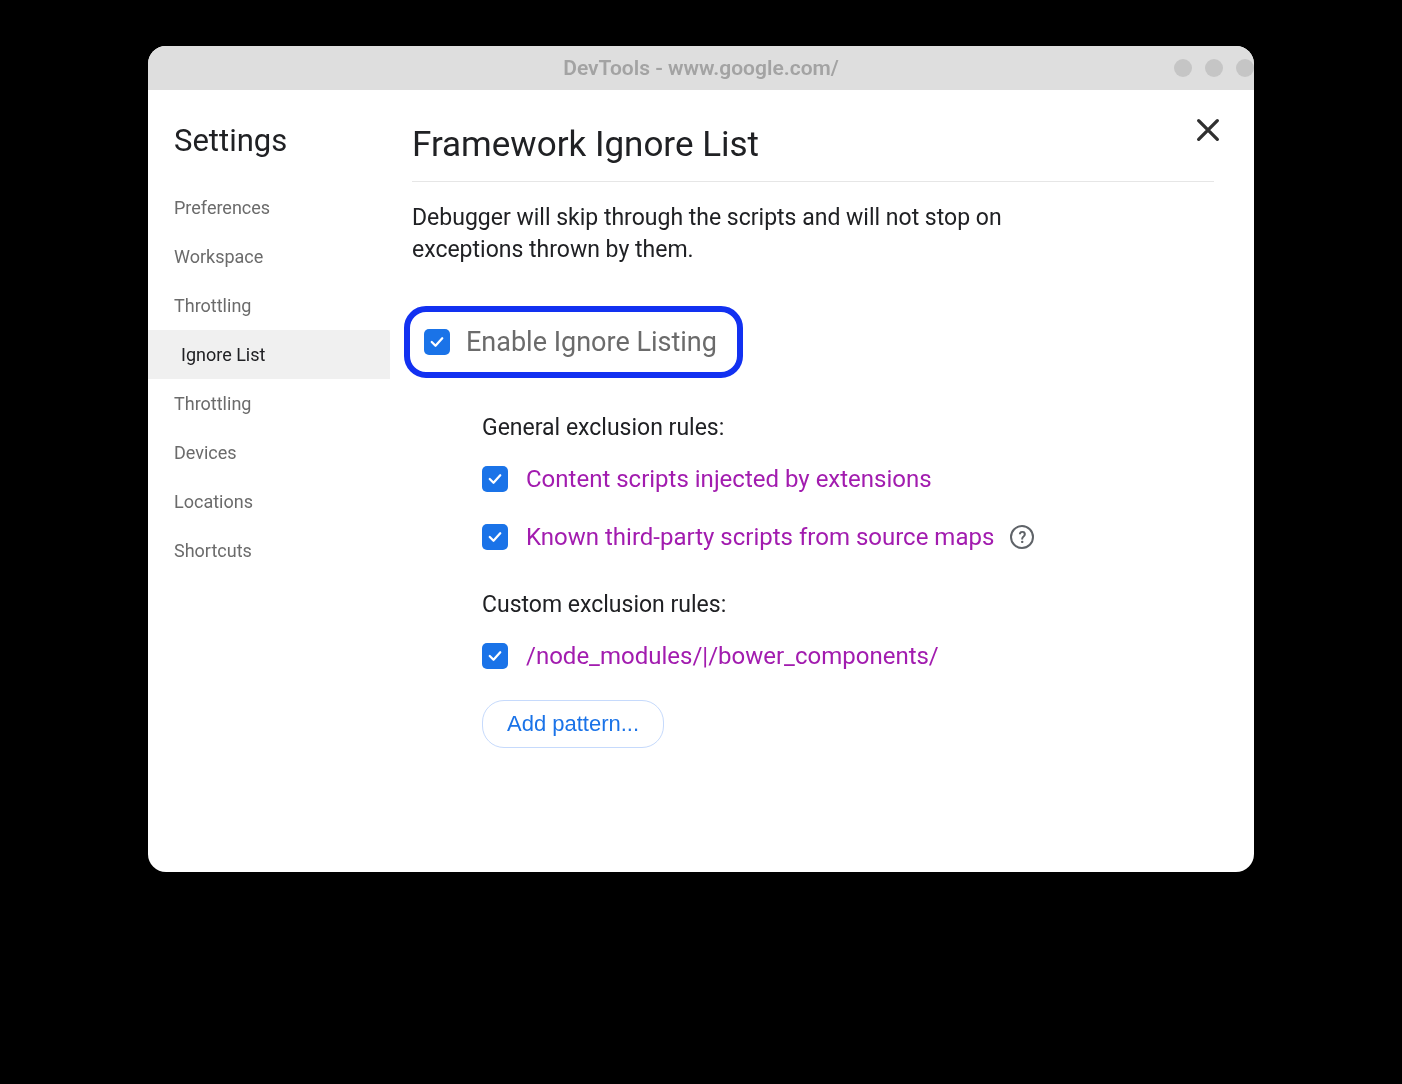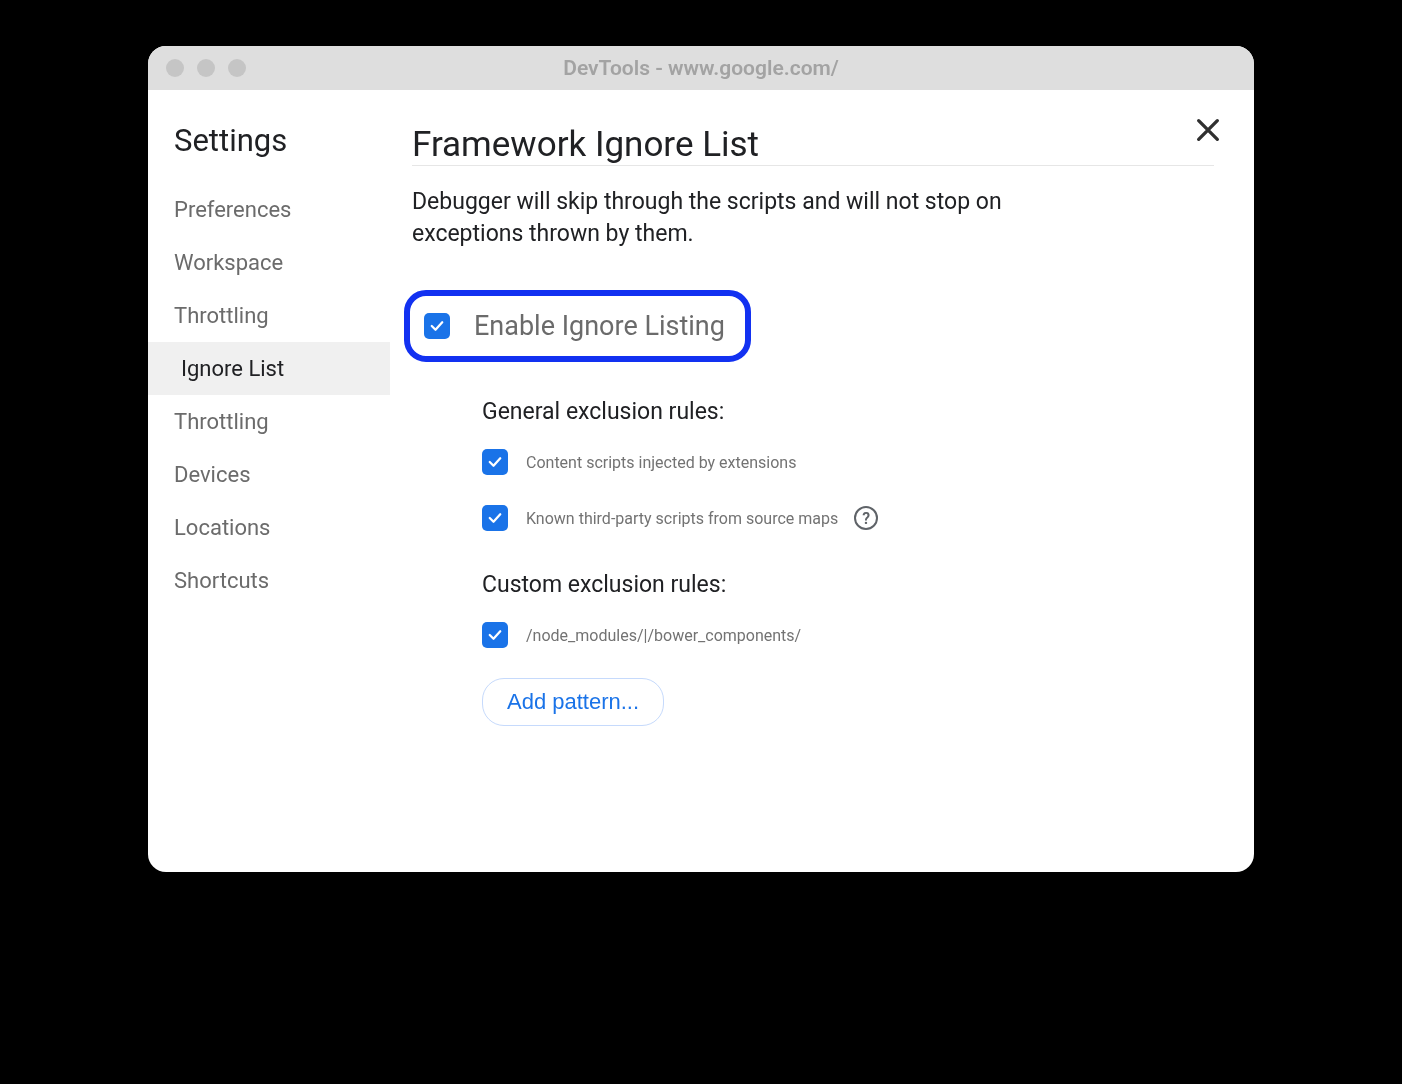--- a/index.html
+++ b/index.html
@@ -22,20 +22,21 @@
       box-shadow: 0 10px 40px rgba(0,0,0,0.5);
       display: flex;
       flex-direction: column;
     }
     .titlebar {
       height: 44px;
       background: #dedede;
       display: flex;
       align-items: center;
       position: relative;
+      justify-content: flex-end;
     }
     .traffic-lights {
       display: flex;
       gap: 13px;
       margin-left: 18px;
     }
     .traffic-light {
       width: 18px;
       height: 18px;
       border-radius: 50%;
@@ -61,21 +62,21 @@
       padding-left: 18px;
     }
     .settings-title {
       font-size: 31px;
       font-weight: 400;
       color: #202124;
       margin-bottom: 24px;
       padding-left: 8px;
     }
     .sidebar-item {
-      font-size: 22px;
+      font-size: 18px;
       color: #6b6b6b;
       padding: 14px 8px 14px 8px;
       cursor: pointer;
     }
     .sidebar-item.active {
       background: #f0f0f0;
       color: #202124;
       margin-left: -18px;
       padding-left: 33px;
     }
@@ -90,21 +91,21 @@
       right: 30px;
       width: 32px;
       height: 32px;
       cursor: pointer;
       color: #303030;
     }
     .page-title {
       font-size: 35px;
       font-weight: 400;
       color: #202124;
-      margin-bottom: 0;
+      margin-bottom: 16px;
     }
     .divider { border-top: 1px solid #e6e6e6; margin-bottom: 20px; }
     .description {
       font-size: 23px;
       color: #202124;
       line-height: 1.4;
       margin-bottom: 40px;
       max-width: 700px;
     }
     .highlight-box {
@@ -124,39 +125,39 @@
       display: inline-flex;
       align-items: center;
       justify-content: center;
       flex-shrink: 0;
       cursor: pointer;
     }
     .checkbox svg { width: 18px; height: 18px; }
     .enable-label {
       font-size: 27px;
       color: #6b6b6b;
-      margin-left: 24px;
+      margin-left: 16px;
     }
     .section {
       margin-left: 70px;
       margin-bottom: 40px;
     }
     .section-title {
       font-size: 23px;
       color: #202124;
       margin-bottom: 24px;
     }
     .check-row {
       display: flex;
       align-items: center;
       margin-bottom: 30px;
     }
     .check-label {
-      font-size: 16px;
-      color: #737373;
+      font-size: 24px;
+      color: #a21caf;
       margin-left: 18px;
     }
     .help-icon {
       width: 24px;
       height: 24px;
       margin-left: 16px;
       border: 2px solid #5f6368;
       border-radius: 50%;
       display: inline-flex;
       align-items: center;

